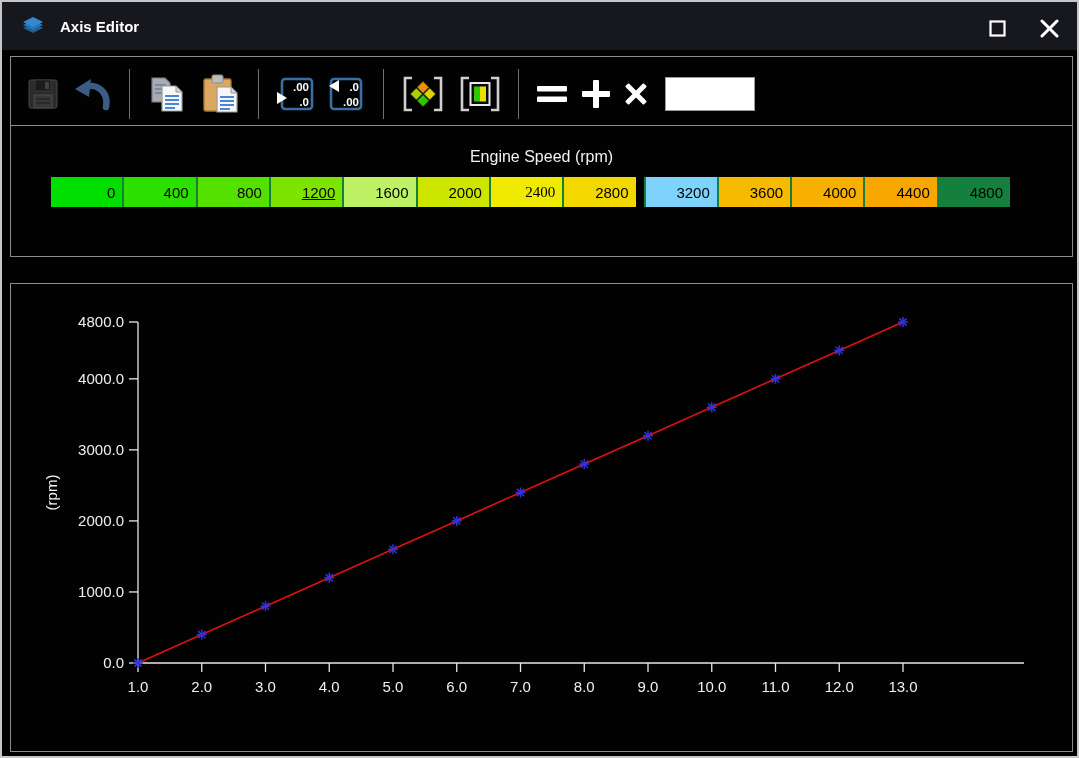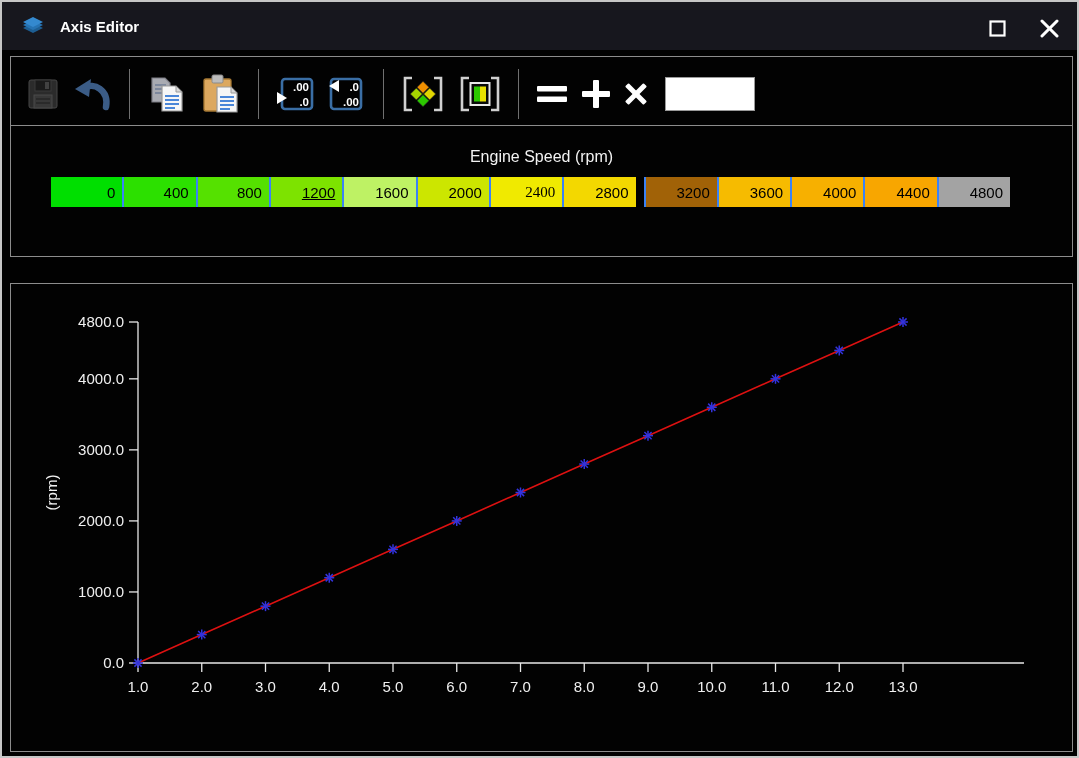--- a/index.html
+++ b/index.html
@@ -50,21 +50,21 @@
   
   .axis-panel { top: 123px; height: 132px; }
   .axis-title { margin-top: 22px; text-align: center; font-size: 16px; color: #f2f2f2; }
   .strip {
     position: absolute; top: 51px; left: 40px; width: 959px; height: 30px;
     display: flex; background: #000;
   }
   .strip .cell {
     flex: 1; display: flex; align-items: center; justify-content: flex-end;
     padding-right: 7px; font-size: 15px; color: #000;
-    border-left: 2px solid #3b82f6; cursor: pointer;
+    border-left: 2px solid #15803d; cursor: pointer;
   }
   .strip .cell:first-child { border-left: none; }
   
   .chart-panel { top: 281px; height: 469px; }
   .chart-panel svg { display: block; }
   svg text { font-family: "Liberation Sans", sans-serif; }
 </style>
 </head>
 <body>
 
@@ -201,25 +201,25 @@
     <div class="axis-title">Engine Speed (rpm)</div>
     <div class="strip">
         <div class="cell" style="background: rgb(0, 223, 0);">0</div>
         <div class="cell" style="background: rgb(44, 224, 0);">400</div>
         <div class="cell" style="background: rgb(85, 225, 0);">800</div>
         <div class="cell" style="background: rgb(125, 227, 0); text-decoration: underline;">1200</div>
         <div class="cell" style="background: #bef264;">1600</div>
         <div class="cell" style="background: rgb(204, 230, 0);">2000</div>
         <div class="cell" style="background: rgb(240, 234, 0); font-family: Liberation Serif, serif;">2400</div>
         <div class="cell" style="background: rgb(243, 216, 0);">2800</div>
-        <div class="cell" style="background: #a16207; margin-left: 8px;">3200</div>
+        <div class="cell" style="background: #7dd3fc; margin-left: 8px;">3200</div>
         <div class="cell" style="background: rgb(246, 187, 0);">3600</div>
         <div class="cell" style="background: rgb(247, 176, 0);">4000</div>
         <div class="cell" style="background: rgb(248, 166, 0);">4400</div>
-        <div class="cell" style="background: #a3a3a3;">4800</div>
+        <div class="cell" style="background: #15803d;">4800</div>
       </div>
   </div>
 
   <div class="panel chart-panel">
     <svg width="1061" height="467" viewBox="0 0 1061 467">
         <line x1="127" y1="38" x2="127" y2="379" stroke="#e8e8e8" stroke-width="1.3"></line>
         <line x1="127" y1="379" x2="1013" y2="379" stroke="#e8e8e8" stroke-width="1.3"></line>
         <line x1="118" y1="379" x2="127" y2="379" stroke="#e8e8e8" stroke-width="1.3"></line>
         <text x="113" y="384" text-anchor="end" fill="#f0f0f0" font-size="15">0.0</text>
         <line x1="118" y1="307.9583333333333" x2="127" y2="307.9583333333333" stroke="#e8e8e8" stroke-width="1.3"></line>

